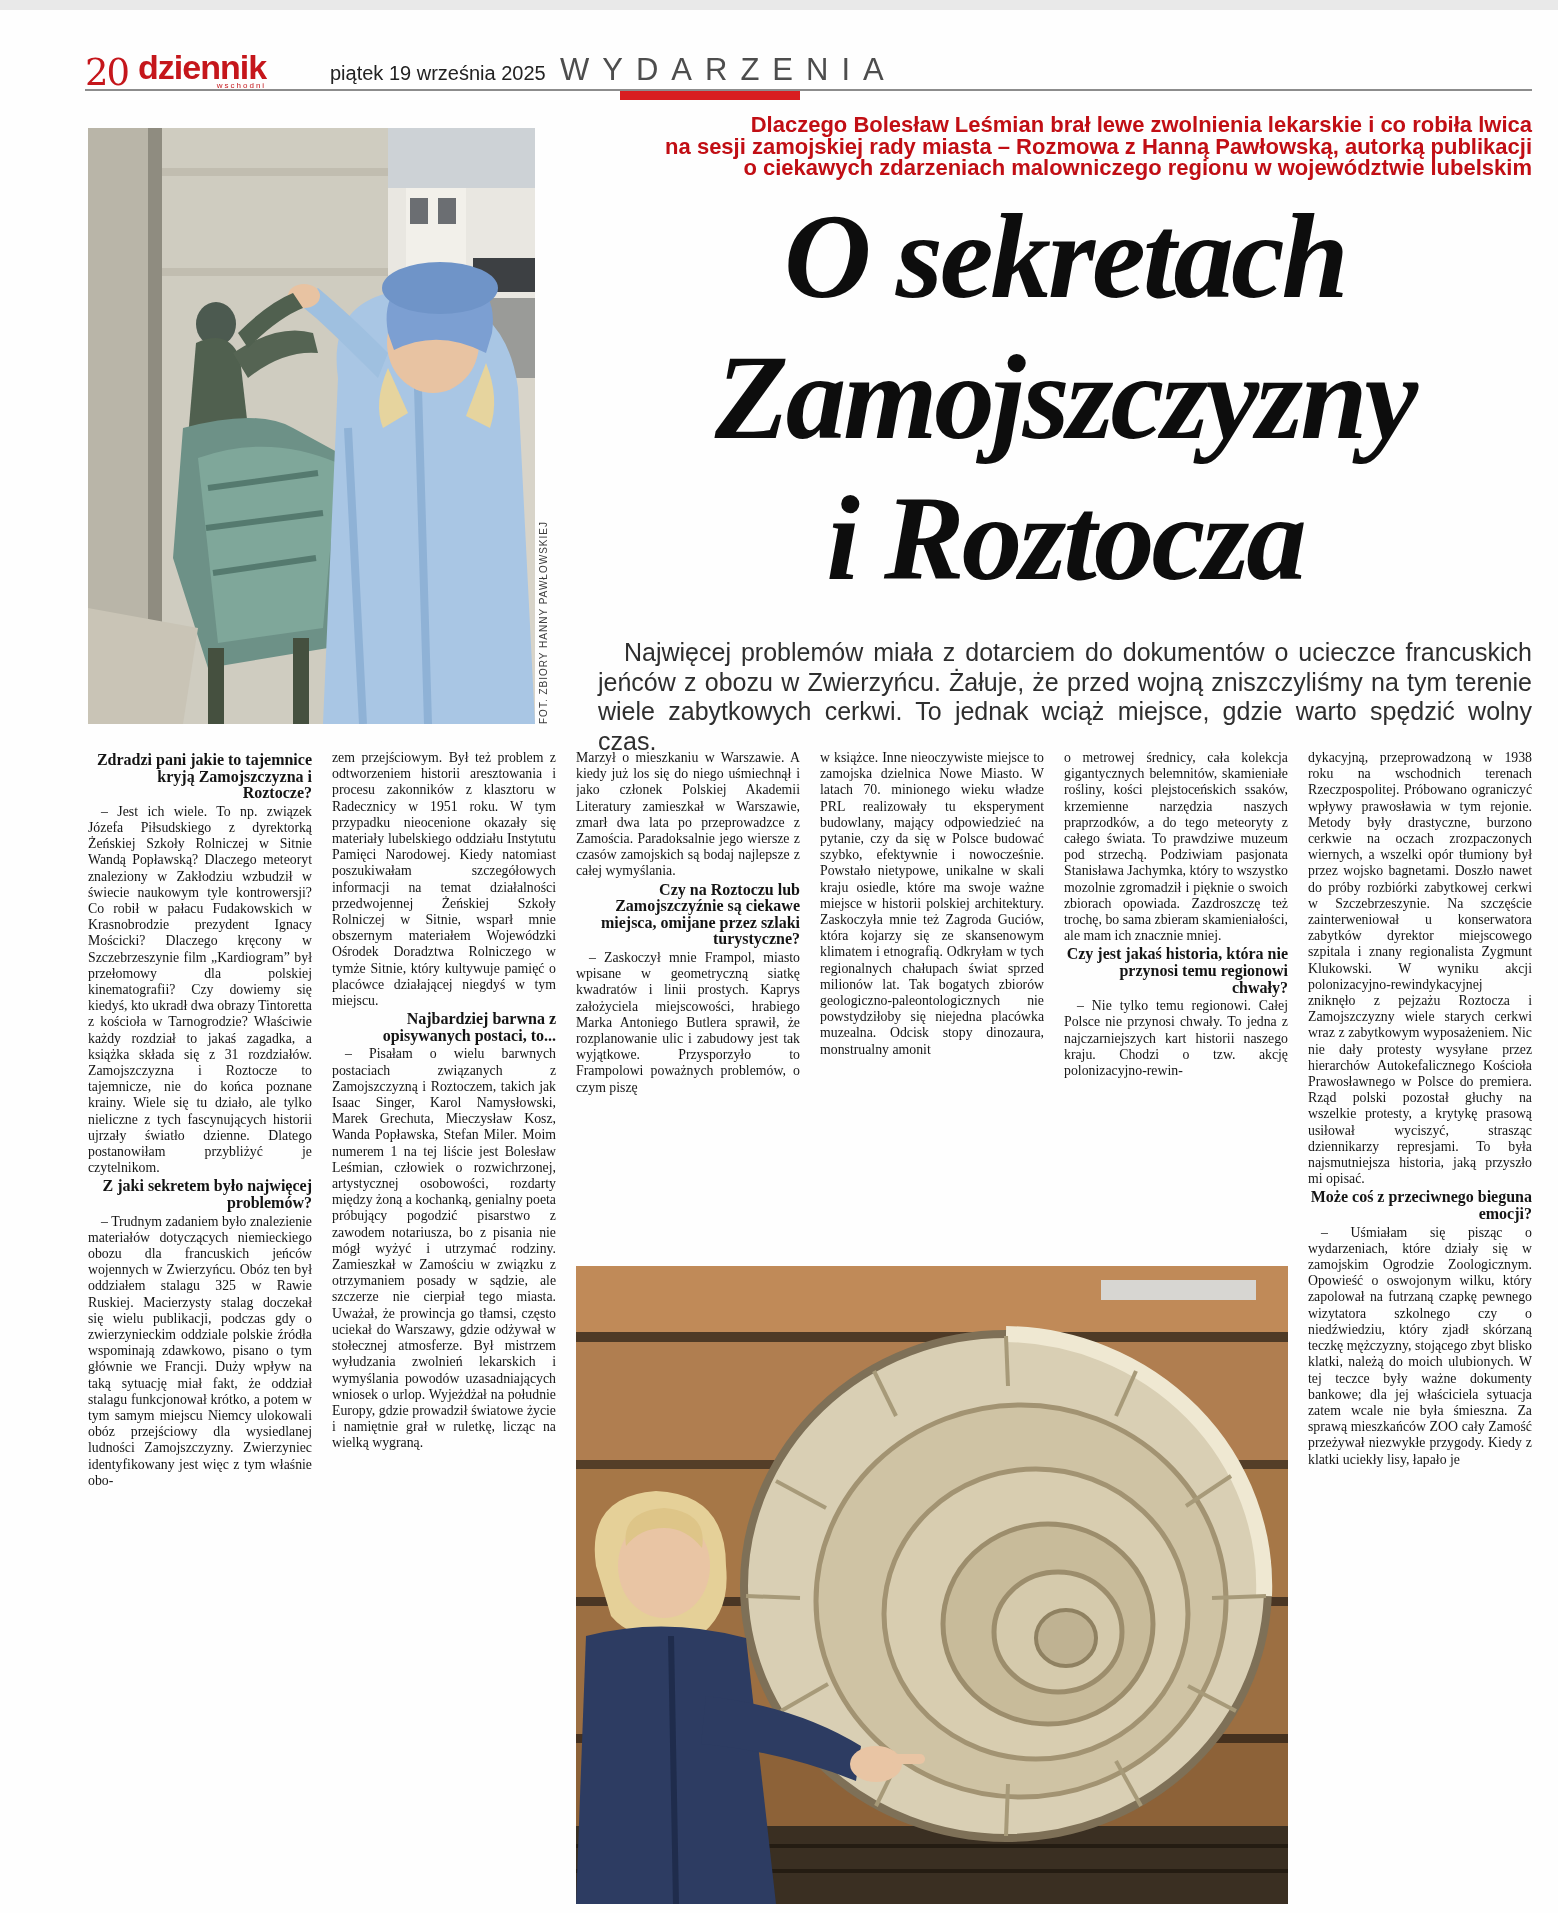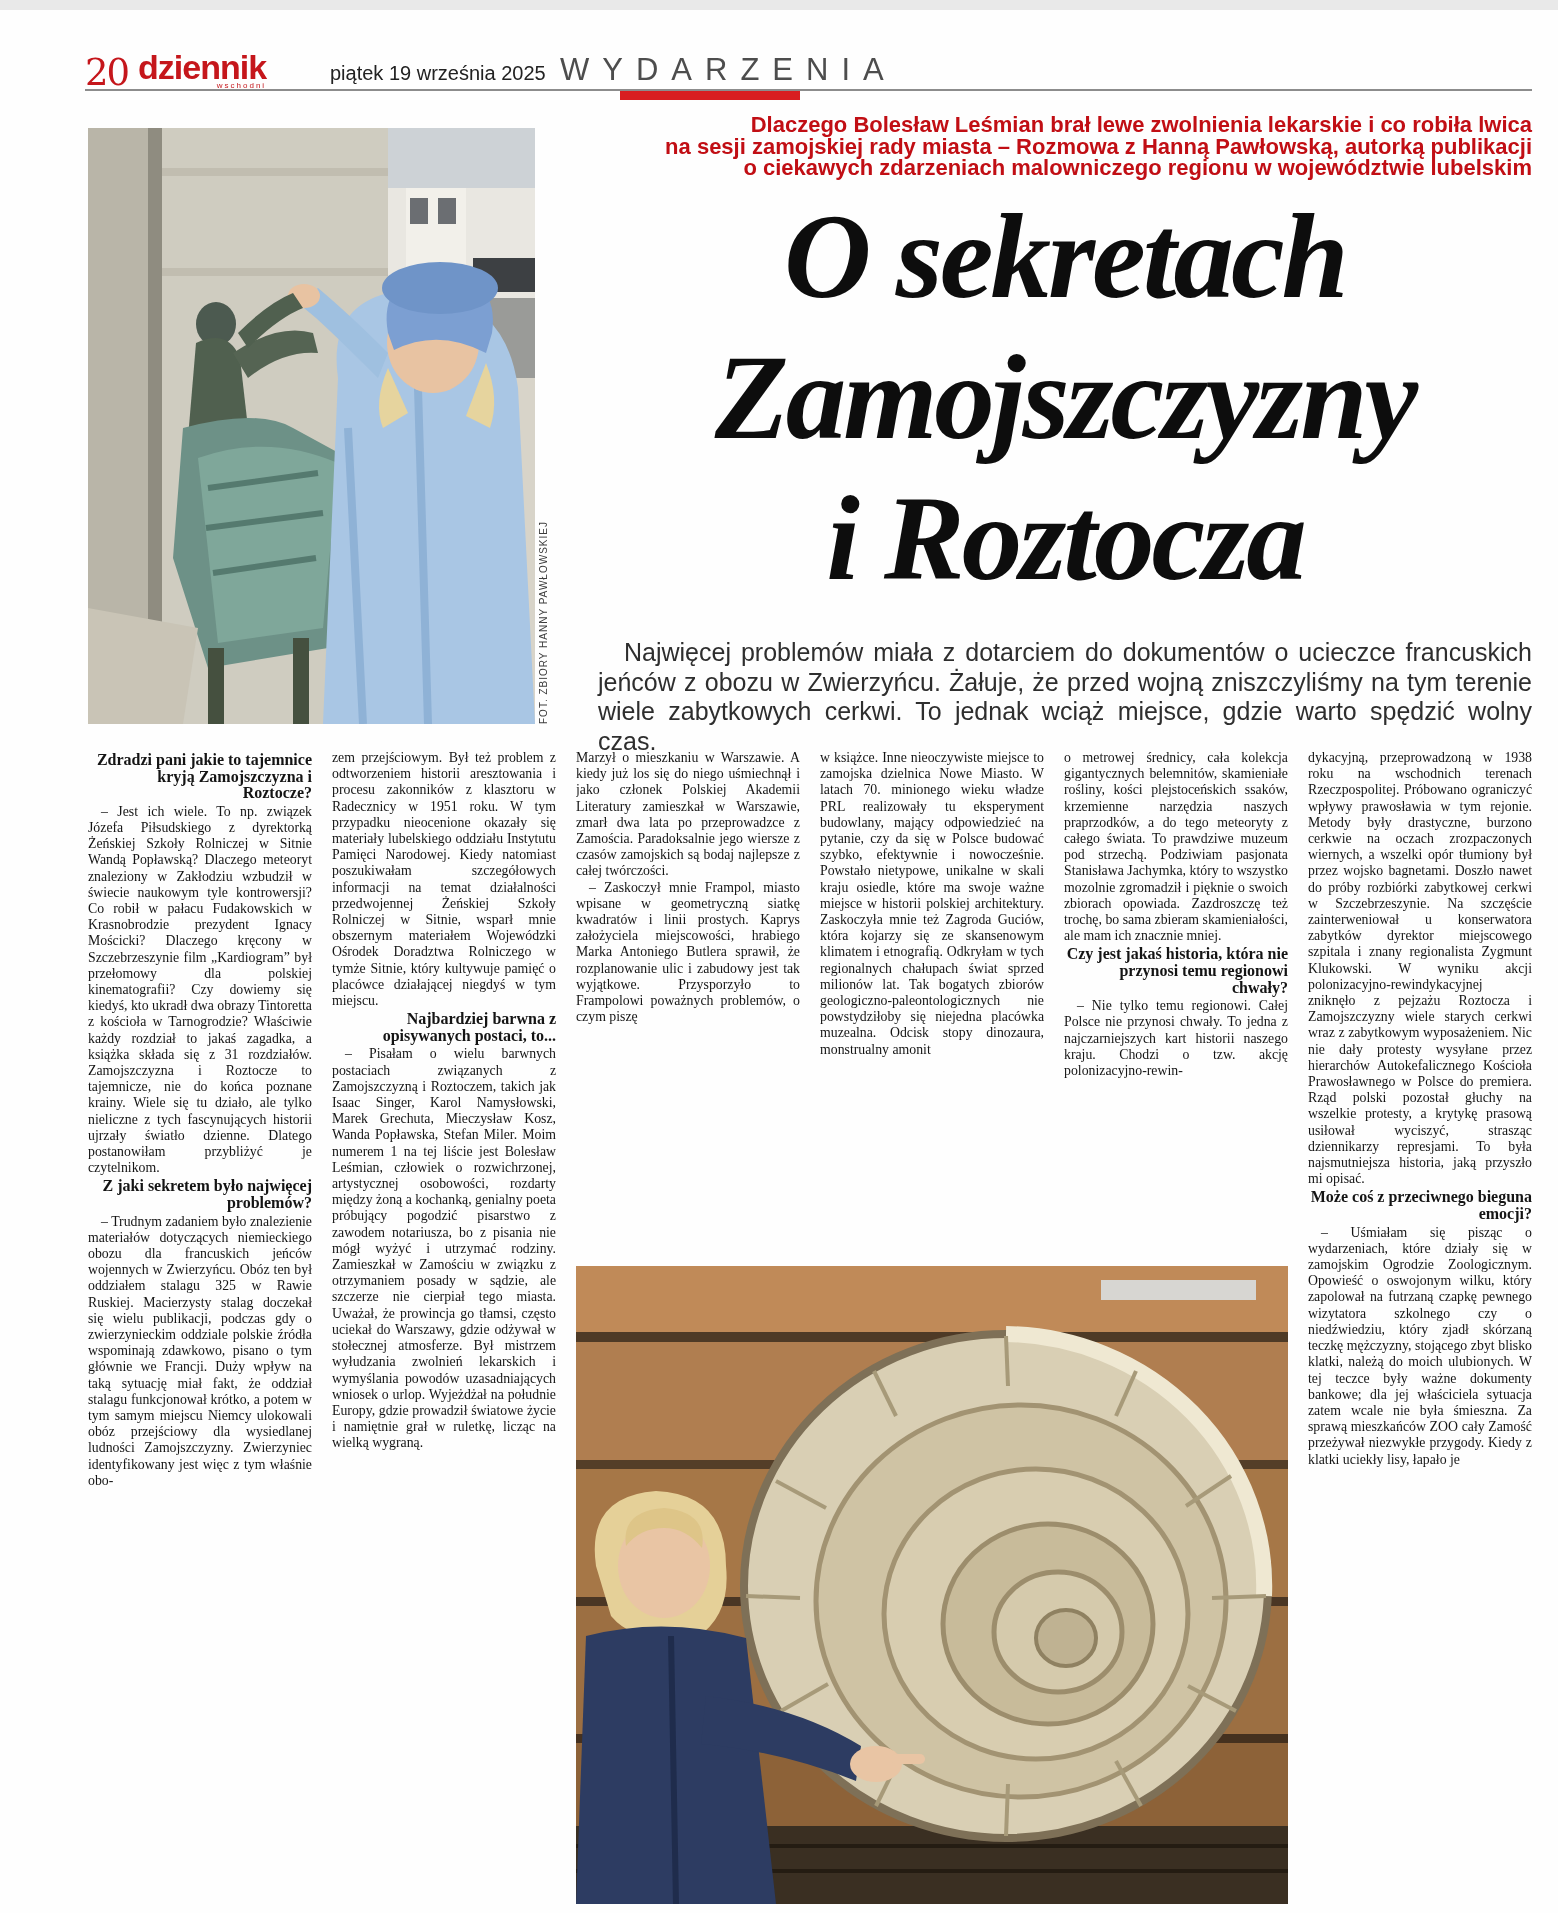--- a/index.html
+++ b/index.html
@@ -129,21 +129,22 @@
       <div class="blk para para-indent">– Jest ich wiele. To np. związek Józefa Piłsudskiego z dyrektorką Żeńskiej Szkoły Rolniczej w Sitnie Wandą Popławską? Dlaczego meteoryt znaleziony w Zakłodziu wzbudził w świecie naukowym tyle kontrowersji? Co robił w pałacu Fudakowskich w Krasnobrodzie prezydent Ignacy Mościcki? Dlaczego kręcony w Szczebrzeszynie film „Kardiogram” był przełomowy dla polskiej kinematografii? Czy dowiemy się kiedyś, kto ukradł dwa obrazy Tintoretta z kościoła w Tarnogrodzie? Właściwie każdy rozdział to jakaś zagadka, a książka składa się z 31 rozdziałów. Zamojszczyzna i Roztocze to tajemnicze, nie do końca poznane krainy. Wiele się tu działo, ale tylko nieliczne z tych fascynujących historii ujrzały światło dzienne. Dlatego postanowiłam przybliżyć je czytelnikom.</div>
       <div class="blk subhead">Z jaki sekretem było najwięcej problemów?</div>
       <div class="blk para para-indent">– Trudnym zadaniem było znalezienie materiałów dotyczących niemieckiego obozu dla francuskich jeńców wojennych w Zwierzyńcu. Obóz ten był oddziałem stalagu 325 w Rawie Ruskiej. Macierzysty stalag doczekał się wielu publikacji, podczas gdy o zwierzynieckim oddziale polskie źródła wspominają zdawkowo, pisano o tym głównie we Francji. Duży wpływ na taką sytuację miał fakt, że oddział stalagu funkcjonował krótko, a potem w tym samym miejscu Niemcy ulokowali obóz przejściowy dla wysiedlanej ludności Zamojszczyzny. Zwierzyniec identyfikowany jest więc z tym właśnie obo-</div>
     </div>
   <div class="col col-tall c2">
       <div class="blk para">zem przejściowym. Był też problem z odtworzeniem historii aresztowania i procesu zakonników z klasztoru w Radecznicy w 1951 roku. W tym przypadku nieocenione okazały się materiały lubelskiego oddziału Instytutu Pamięci Narodowej. Kiedy natomiast poszukiwałam szczegółowych informacji na temat działalności przedwojennej Żeńskiej Szkoły Rolniczej w Sitnie, wsparł mnie obszernym materiałem Wojewódzki Ośrodek Doradztwa Rolniczego w tymże Sitnie, który kultywuje pamięć o placówce działającej niegdyś w tym miejscu.</div>
       <div class="blk subhead">Najbardziej barwna z opisywanych postaci, to...</div>
       <div class="blk para para-indent">– Pisałam o wielu barwnych postaciach związanych z Zamojszczyzną i Roztoczem, takich jak Isaac Singer, Karol Namysłowski, Marek Grechuta, Mieczysław Kosz, Wanda Popławska, Stefan Miler. Moim numerem 1 na tej liście jest Bolesław Leśmian, człowiek o rozwichrzonej, artystycznej osobowości, rozdarty między żoną a kochanką, genialny poeta próbujący pogodzić pisarstwo z zawodem notariusza, bo z pisania nie mógł wyżyć i utrzymać rodziny. Zamieszkał w Zamościu w związku z otrzymaniem posady w sądzie, ale szczerze nie cierpiał tego miasta. Uważał, że prowincja go tłamsi, często uciekał do Warszawy, gdzie odżywał w stołecznej atmosferze. Był mistrzem wyłudzania zwolnień lekarskich i wymyślania powodów uzasadniających wniosek o urlop. Wyjeżdżał na południe Europy, gdzie prowadził światowe życie i namiętnie grał w ruletkę, licząc na wielką wygraną.</div>
     </div>
   <div class="col col-short c3">
-      <div class="blk para">Marzył o mieszkaniu w Warszawie. A kiedy już los się do niego uśmiechnął i jako członek Polskiej Akademii Literatury zamieszkał w Warszawie, zmarł dwa lata po przeprowadzce z Zamościa. Paradoksalnie jego wiersze z czasów zamojskich są bodaj najlepsze z całej twórczości.</div>
+      <div class="blk para">Marzył o mieszkaniu w Warszawie. A kiedy już los się do niego uśmiechnął i jako członek Polskiej Akademii Literatury zamieszkał w Warszawie, zmarł dwa lata po przeprowadzce z Zamościa. Paradoksalnie jego wiersze z czasów zamojskich są bodaj najlepsze z całej wymyślania.</div>
+      <div class="blk subhead">Czy na Roztoczu lub Zamojszczyźnie są ciekawe miejsca, omijane przez szlaki turystyczne?</div>
       <div class="blk para para-indent">– Zaskoczył mnie Frampol, miasto wpisane w geometryczną siatkę kwadratów i linii prostych. Kaprys założyciela miejscowości, hrabiego Marka Antoniego Butlera sprawił, że rozplanowanie ulic i zabudowy jest tak wyjątkowe. Przysporzyło to Frampolowi poważnych problemów, o czym piszę</div>
     </div>
   <div class="col col-short c4">
       <div class="blk para">w książce. Inne nieoczywiste miejsce to zamojska dzielnica Nowe Miasto. W latach 70. minionego wieku władze PRL realizowały tu eksperyment budowlany, mający odpowiedzieć na pytanie, czy da się w Polsce budować szybko, efektywnie i nowocześnie. Powstało nietypowe, unikalne w skali kraju osiedle, które ma swoje ważne miejsce w historii polskiej architektury. Zaskoczyła mnie też Zagroda Guciów, która kojarzy się ze skansenowym klimatem i etnografią. Odkryłam w tych regionalnych chałupach świat sprzed milionów lat. Tak bogatych zbiorów geologiczno-paleontologicznych nie powstydziłoby się niejedna placówka muzealna. Odcisk stopy dinozaura, monstrualny amonit</div>
     </div>
   <div class="col col-short c5">
       <div class="blk para">o metrowej średnicy, cała kolekcja gigantycznych belemnitów, skamieniałe rośliny, kości plejstoceńskich ssaków, krzemienne narzędzia naszych praprzodków, a do tego meteoryty z całego świata. To prawdziwe muzeum pod strzechą. Podziwiam pasjonata Stanisława Jachymka, który to wszystko mozolnie zgromadził i pięknie o swoich zbiorach opowiada. Zazdroszczę też trochę, bo sama zbieram skamieniałości, ale mam ich znacznie mniej.</div>
       <div class="blk subhead">Czy jest jakaś historia, która nie przynosi temu regionowi chwały?</div>
       <div class="blk para para-indent">– Nie tylko temu regionowi. Całej Polsce nie przynosi chwały. To jedna z najczarniejszych kart historii naszego kraju. Chodzi o tzw. akcję polonizacyjno-rewin-</div>
     </div>

